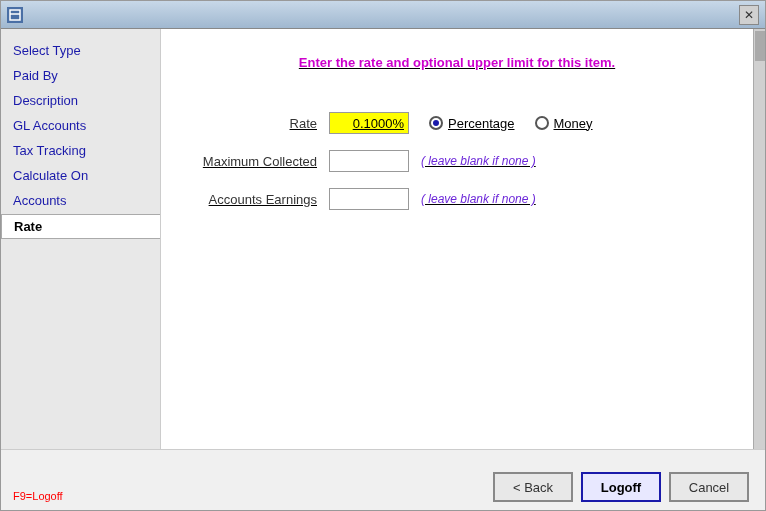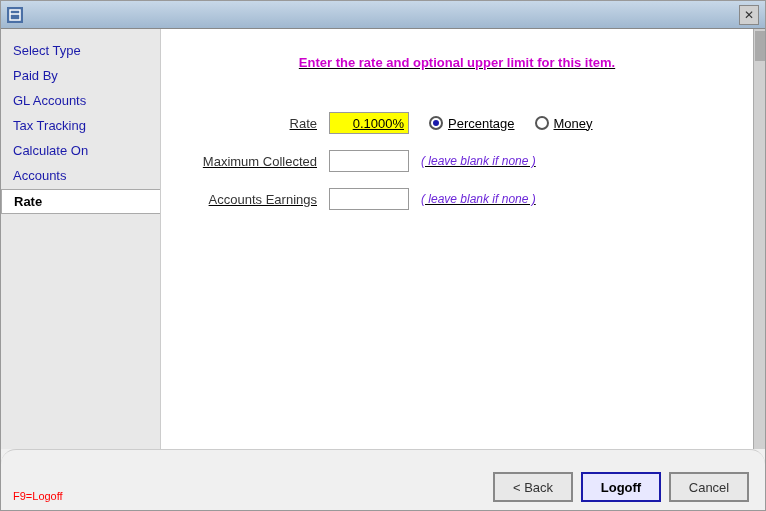--- a/index.html
+++ b/index.html
@@ -170,21 +170,20 @@
     }
     .footer {
       display: flex;
       justify-content: flex-end;
       align-items: center;
       padding: 8px 16px;
       border-top: 1px solid #ccc;
       background: #f0f0f0;
       gap: 8px;
       position: relative;
-      border-radius: 15px;
     }
     .footer-logoff {
       position: absolute;
       left: 12px;
       bottom: 8px;
       color: red;
       font-size: 11px;
     }
     .btn {
       height: 30px;
@@ -238,20 +237,23 @@
   </div>
 
   <div class="content-area">
 
     <div class="sidebar">
       <div class="sidebar-item">
         <span>Select Type</span>
       </div>
       <div class="sidebar-item">
         <span>Paid By</span>
+      </div>
+      <div class="sidebar-item">
+        <span>Description</span>
       </div>
       <div class="sidebar-item">
         <span>GL Accounts</span>
       </div>
       <div class="sidebar-item">
         <span>Tax Tracking</span>
       </div>
       <div class="sidebar-item">
         <span>Calculate On</span>
       </div>

